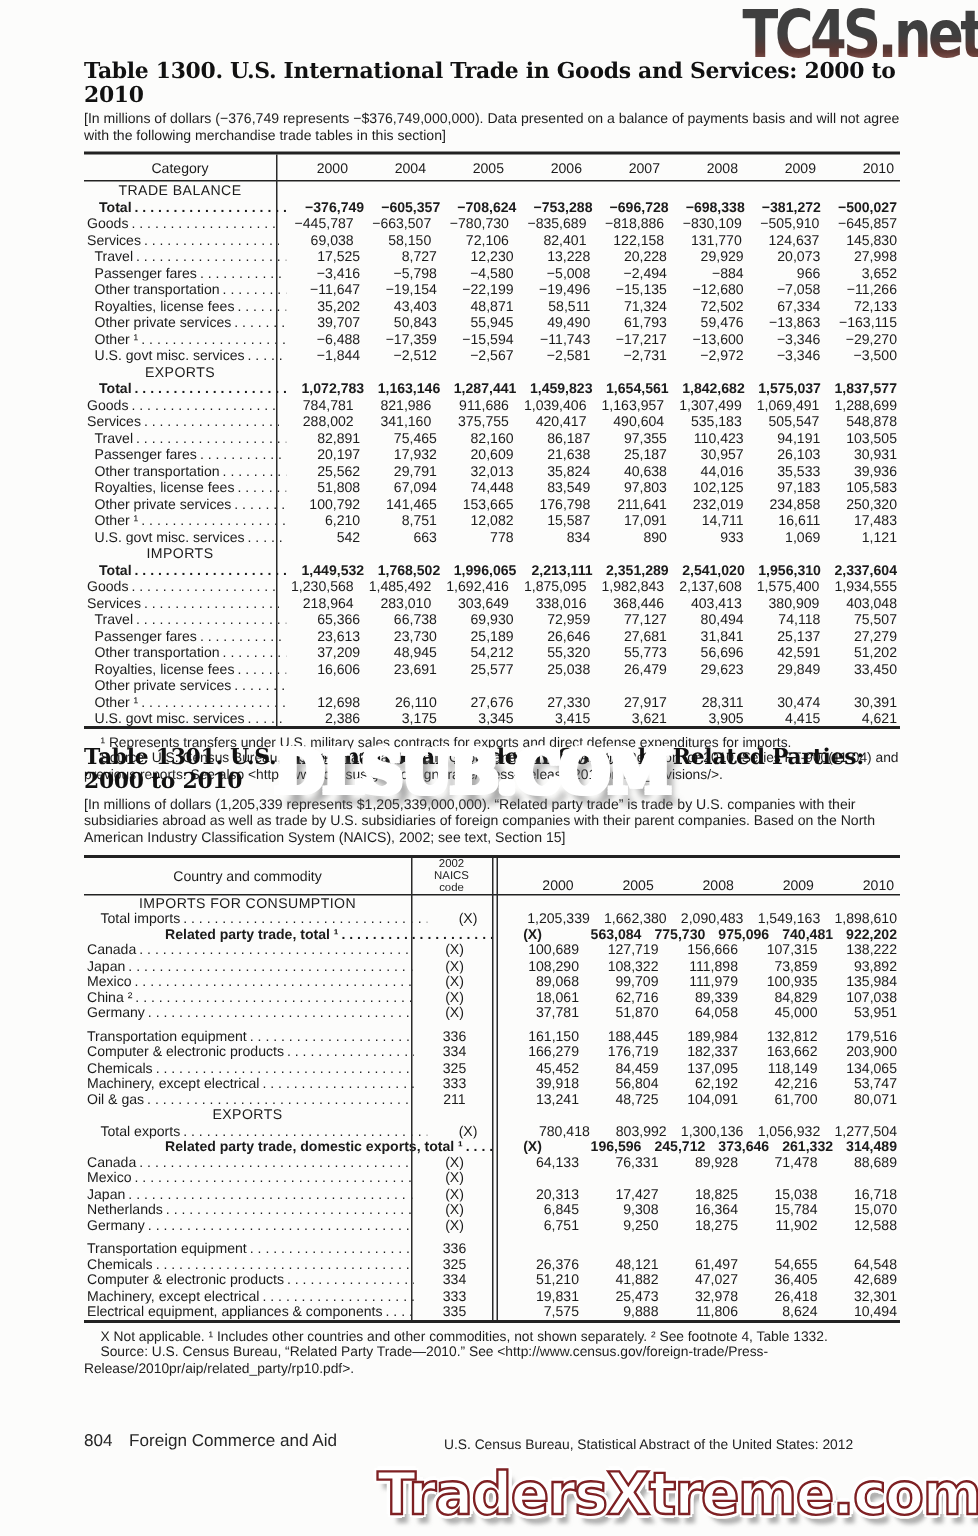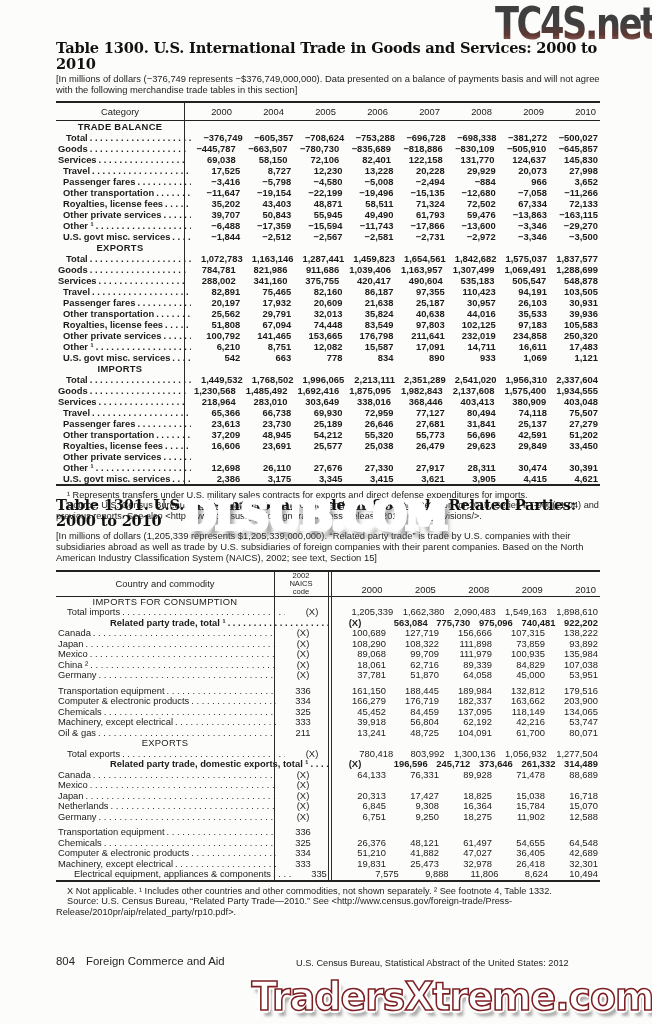--- a/index.html
+++ b/index.html
@@ -11,21 +11,21 @@
   .tbl-title{font-family:"DejaVu Serif",serif;font-weight:bold;font-size:14.6px;line-height:15.5px;
              letter-spacing:-0.2px;margin:0 0 3px 0;color:#111;}
   .tbl-note{font-size:9.4px;line-height:10.9px;margin:0 0 5px 0;color:#1d1d1d;}
   .twrap{position:relative;border-top:2px solid #222;border-bottom:2px solid #222;}
   .vline{position:absolute;top:0;bottom:0;width:1px;background:#2a2a2a;}
   
   .t1300-head{display:flex;height:17px;align-items:center;border-bottom:1px solid #222;font-size:9.4px;}
   .hcat{width:128px;text-align:center;}
   .hyears{flex:1;display:flex;}
   .hyear{flex:1;text-align:right;padding-right:4px;}
-  .trow{display:flex;height:11px;line-height:11px;font-size:9.4px;font-weight:bold;}
+  .trow{display:flex;height:11px;line-height:11px;font-size:9.4px;}
   .trow.bold{font-weight:bold;}
   .lblcell{width:128px;display:flex;overflow:hidden;white-space:nowrap;}
   .lblcell.sec{justify-content:center;letter-spacing:0.3px;}
   .leader{flex:1;overflow:hidden;white-space:nowrap;padding-left:2px;}
   .leader::after{content:" . . . . . . . . . . . . . . . . . . . . . . . . . . . . . . . . . . . . . . . . . . . .";}
   .vals{flex:1;display:flex;}
   .val{flex:1;text-align:right;padding-right:2px;overflow:hidden;}
   
   .t1301-head{display:flex;height:24px;border-bottom:1px solid #222;font-size:9.4px;}
   .hstub{width:218px;display:flex;align-items:center;justify-content:center;}
@@ -225,21 +225,21 @@
         <div class="trow">
           <div class="lblcell" style="padding-left: 7px;">
             <span>Other ¹</span>
             <span class="leader"></span>
           </div>
           <div class="vals">
             <div class="val">−6,488</div>
             <div class="val">−17,359</div>
             <div class="val">−15,594</div>
             <div class="val">−11,743</div>
-            <div class="val">−17,866</div>
+            <div class="val">−17,217</div>
             <div class="val">−13,600</div>
             <div class="val">−3,346</div>
             <div class="val">−29,270</div>
           </div>
         </div>
         <div class="trow">
           <div class="lblcell" style="padding-left: 7px;">
             <span>U.S. govt misc. services</span>
             <span class="leader"></span>
           </div>
@@ -940,21 +940,21 @@
           <div class="sp5"></div>
           <div class="vals">
             <div class="val">19,831</div>
             <div class="val">25,473</div>
             <div class="val">32,978</div>
             <div class="val">26,418</div>
             <div class="val">32,301</div>
           </div>
         </div>
         <div class="trow31">
-          <div class="lblcell31" style="padding-left: 2px; margin-left: 16px;">
+          <div class="lblcell31" style="padding-left: 2px;">
             <span>Electrical equipment, appliances &amp; components</span>
             <span class="leader"></span>
           </div>
           <div class="codecell">335</div>
           <div class="sp5"></div>
           <div class="vals">
             <div class="val">7,575</div>
             <div class="val">9,888</div>
             <div class="val">11,806</div>
             <div class="val">8,624</div>

